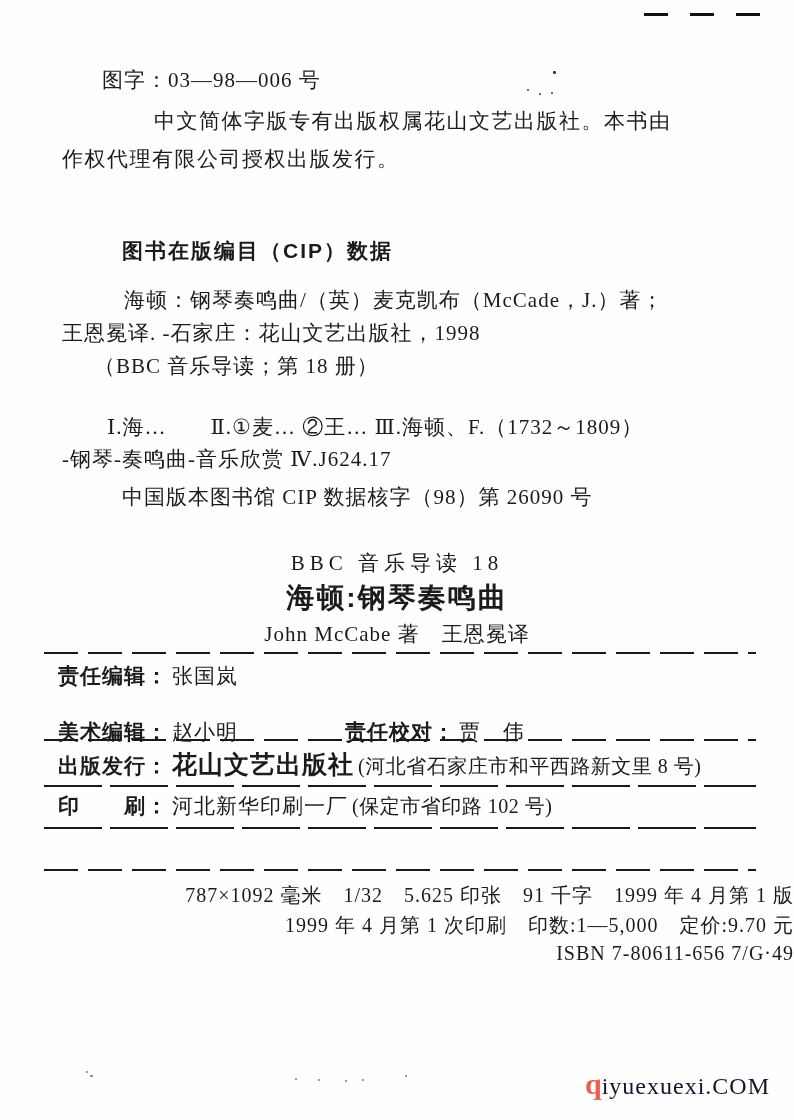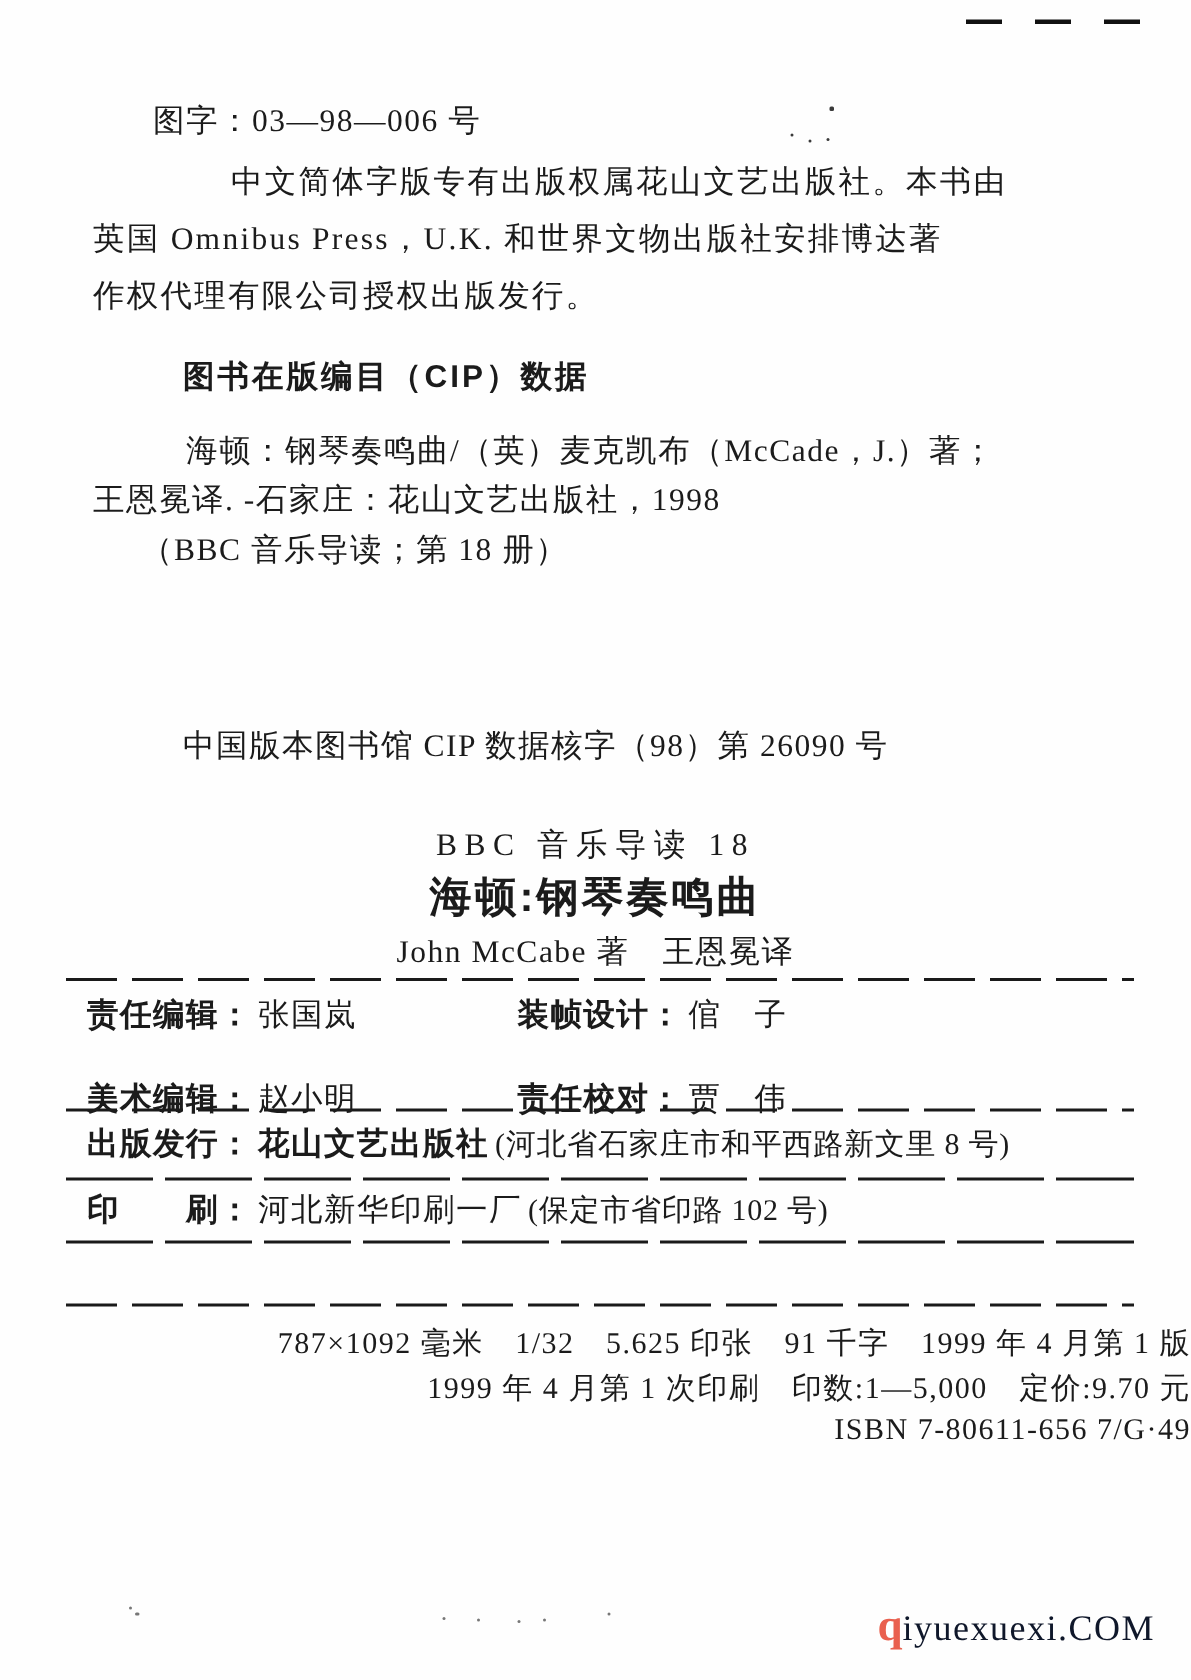--- a/index.html
+++ b/index.html
@@ -63,21 +63,21 @@
     font-weight:700;font-size:21px;letter-spacing:1px;
   }
   .val{font-size:21px;letter-spacing:1px;}
   
   .pub-row{position:absolute;left:58px;width:710px;white-space:nowrap;}
   .p1{top:748px;}
   .p2{top:792px;}
   .p3{top:835px;}
   .pub-main-bold{
     font-family:Liberation Sans, sans-serif;
-    font-weight:700;font-size:21px;letter-spacing:1px;
+    font-weight:700;font-size:25px;letter-spacing:1px;
   }
   .pub-main{font-size:21px;letter-spacing:1px;}
   .pub-paren{font-size:20px;letter-spacing:0.5px;}
   
   .spec{position:absolute;left:0;width:100%;text-align:right;font-size:20px;letter-spacing:1px;}
   .s1{top:882px;}
   .s2{top:912px;}
   .s3{top:942px;}
   
   .watermark{
@@ -101,53 +101,52 @@
 
   <span class="speck" style="left:553px;top:71px;"></span>
   <span class="speck" style="left:527px;top:89px;width:2px;height:2px;"></span>
   <span class="speck" style="left:539px;top:93px;width:2px;height:2px;"></span>
   <span class="speck" style="left:551px;top:92px;width:2px;height:2px;"></span>
 
   <div class="register">图字：03—98—006 号</div>
 
   <div class="copyright">
     <div class="cline indent">中文简体字版专有出版权属花山文艺出版社。本书由</div>
-    <div class="cline">英国 Omnibus Press，U.K. 和世界文物出版社安排博达著</div>
     <div class="cline">作权代理有限公司授权出版发行。</div>
   </div>
 
   <div class="cip-heading">图书在版编目（CIP）数据</div>
 
   <div class="cip-block">
     <div class="ind2">海顿：钢琴奏鸣曲/（英）麦克凯布（McCade，J.）著；</div>
     <div>王恩冕译. -石家庄：花山文艺出版社，1998</div>
     <div class="ind1">（BBC 音乐导读；第 18 册）</div>
   </div>
 
+  <div class="class-block">
+    <div class="ind">Ⅰ.海…　　Ⅱ.①麦… ②王… Ⅲ.海顿、F.（1732～1809）</div>
+    <div>-钢琴-奏鸣曲-音乐欣赏 Ⅳ.J624.17</div>
+  </div>
 
   <div class="record">中国版本图书馆 CIP 数据核字（98）第 26090 号</div>
 
   <div class="series">BBC 音乐导读 18</div>
   <div class="book-title">海顿:钢琴奏鸣曲</div>
   <div class="authors">John McCabe 著　王恩冕译</div>
 
   <div class="rule broken r1"></div>
   <div class="rule broken r2"></div>
   <div class="rule r3"></div>
   <div class="rule r4"></div>
   <div class="rule broken r5"></div>
 
   <div class="credit-row cr1">
     <span class="pair left">
       <span class="lbl">责任编辑：</span>
       <span class="val">张国岚</span>
-    </span>
-    <span class="pair">
-      <span class="lbl">装帧设计：</span>
-      <span class="val">倌　子</span>
     </span>
   </div>
   <div class="credit-row cr2">
     <span class="pair left">
       <span class="lbl">美术编辑：</span>
       <span class="val">赵小明</span>
     </span>
     <span class="pair">
       <span class="lbl">责任校对：</span>
       <span class="val">贾　伟</span>

